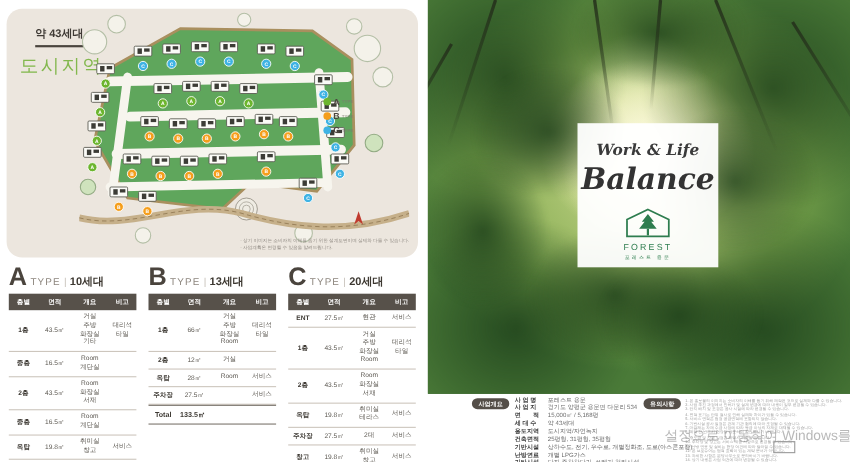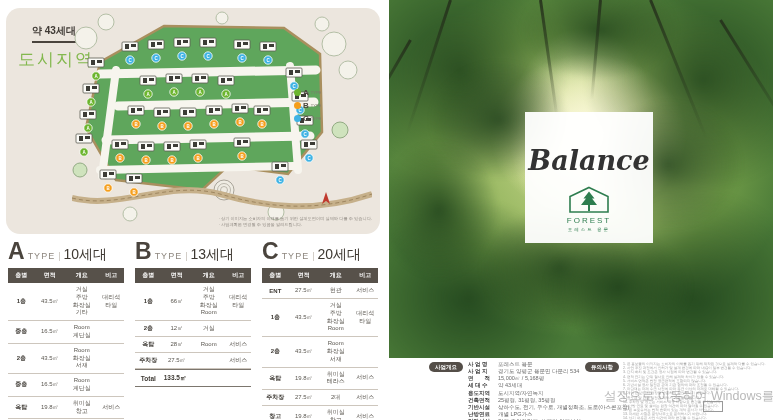--- a/index.html
+++ b/index.html
@@ -17,21 +17,21 @@
   .leg-letter{font-size:8px;font-weight:bold;color:#4c463f;}
   .leg-word{font-size:4px;color:#7d776f;}
   .map-notes{position:absolute;right:8px;bottom:5px;font-size:4.2px;color:#8f8982;line-height:1.6;}
 
   .tables{position:absolute;left:8px;top:240px;width:370px;display:flex;gap:11px;}
   .type-table{flex:1;min-width:0;}
   .t-title{display:flex;align-items:baseline;gap:3px;margin-bottom:4px;}
   .t-letter{font-size:23px;font-weight:bold;color:#4a443d;line-height:1;}
   .t-word{font-size:9px;letter-spacing:1px;color:#8d867e;}
   .t-sep{font-size:9px;color:#c5bfb7;}
-  .t-units{font-size:14px;font-weight:normal;color:#3d3831;}
+  .t-units{font-size:10px;font-weight:bold;color:#3d3831;}
   .trow{display:grid;grid-template-columns:23% 26% 29% 22%;align-items:center;text-align:center;}
   .thead{background:#57514a;color:#fff;font-size:6px;font-weight:bold;padding:3px 0;}
   .tbody-row{border-bottom:1px solid #cdc6bd;padding:3px 0;font-size:6px;color:#5a564f;}
   .cell-floor{font-weight:bold;color:#3e3a34;}
   .cell-desc div,.cell-note div{line-height:1.3;}
   .total-row{border-bottom:1.5px solid #7c766e;border-top:0.5px solid #7c766e;padding:3.5px 0;font-size:6.5px;font-weight:bold;color:#3e3a34;}
   .total-row .tl{text-align:center;}
   .total-row .tv{text-align:left;padding-left:2px;}
 
   
@@ -41,21 +41,21 @@
       radial-gradient(ellipse 210px 180px at 50% 44%, #c9d98e, #9dbb66 45%, #6f9a47 70%, #4a7a38 100%),
       linear-gradient(#3e6b33,#2f5a2a);}
   .blob{position:absolute;border-radius:50%;background:radial-gradient(closest-side, rgba(25,58,24,.75), rgba(25,58,24,0));filter:blur(2px);}
   .shaft{position:absolute;left:120px;top:28px;width:150px;height:210px;border-radius:50%;
     background:radial-gradient(closest-side, rgba(252,250,220,.85), rgba(252,250,220,0));}
   .trunk{position:absolute;width:3px;background:linear-gradient(rgba(35,45,26,.85), rgba(35,45,26,0));transform-origin:top center;}
 
   .balance-card{position:absolute;left:136px;top:112px;width:128px;height:131px;background:rgba(255,255,255,.95);
     text-align:center;box-sizing:border-box;padding-top:17px;}
   .wl-line{font-family:"DejaVu Serif",serif;font-style:italic;font-weight:600;font-size:14px;color:#3a3a3a;}
-  .bal-line{font-family:"DejaVu Serif",serif;font-style:italic;font-weight:bold;font-size:27px;color:#333;margin-top:16px;}
+  .bal-line{font-family:"DejaVu Serif",serif;font-style:italic;font-weight:bold;font-size:27px;color:#333;margin-top:3px;}
   .logo-wrap{margin-top:10px;}
   .logo-text{font-size:8px;font-weight:normal;color:#2e7d4f;letter-spacing:2px;margin-top:-1px;}
   .logo-sub{font-size:4.5px;color:#2e7d4f;letter-spacing:2px;margin-top:2px;}
 
   .info-row{position:absolute;left:389px;top:360px;width:384px;height:60px;overflow:hidden;}
   .overview{position:absolute;left:40px;top:2px;display:flex;gap:5px;}
   .badge{display:inline-block;background:#544e48;color:#fff;font-size:5.5px;font-weight:bold;
     padding:1.5px 6px;border-radius:6px;height:fit-content;white-space:nowrap;}
   .ov-rows{display:flex;flex-direction:column;gap:1.4px;}
   .ov-row{display:flex;gap:4px;font-size:5.5px;line-height:1.05;}
@@ -511,20 +511,21 @@
     <div class="blob" style="left:-10px;top:140px;width:120px;height:140px;"></div>
     <div class="blob" style="top:-20px;left:130px;width:160px;height:100px;"></div>
     <div class="trunk" style="left:60px;top:0;height:140px;transform:rotate(18deg);"></div>
     <div class="trunk" style="left:150px;top:0;height:120px;transform:rotate(-8deg);"></div>
     <div class="trunk" style="left:260px;top:0;height:150px;transform:rotate(-22deg);"></div>
     <div class="trunk" style="left:330px;top:20px;height:130px;transform:rotate(-32deg);"></div>
     <div class="trunk" style="left:20px;top:40px;height:120px;transform:rotate(30deg);"></div>
     <div class="trunk" style="left:210px;top:0;height:100px;transform:rotate(5deg);"></div>
 
     <div class="balance-card">
+      <div class="wl-line">Work &amp; Life</div>
       <div class="bal-line">Balance</div>
       <div class="logo-wrap">
         <svg width="42" height="27" viewBox="0 0 42 27">
           <path d="M21 1.5 L40 10.5 L40 26 L2 26 L2 10.5 Z" fill="none" stroke="#2e7d4f" stroke-width="1.6"></path>
           <path d="M21 5.5 L15.5 12.5 L18 12.5 L13 19 L29 19 L24 12.5 L26.5 12.5 Z" fill="#2e7d4f"></path>
           <rect x="20" y="19" width="2" height="6" fill="#2e7d4f"></rect>
         </svg>
         <div class="logo-text">FOREST</div>
         <div class="logo-sub">포레스트 용문</div>
       </div>

